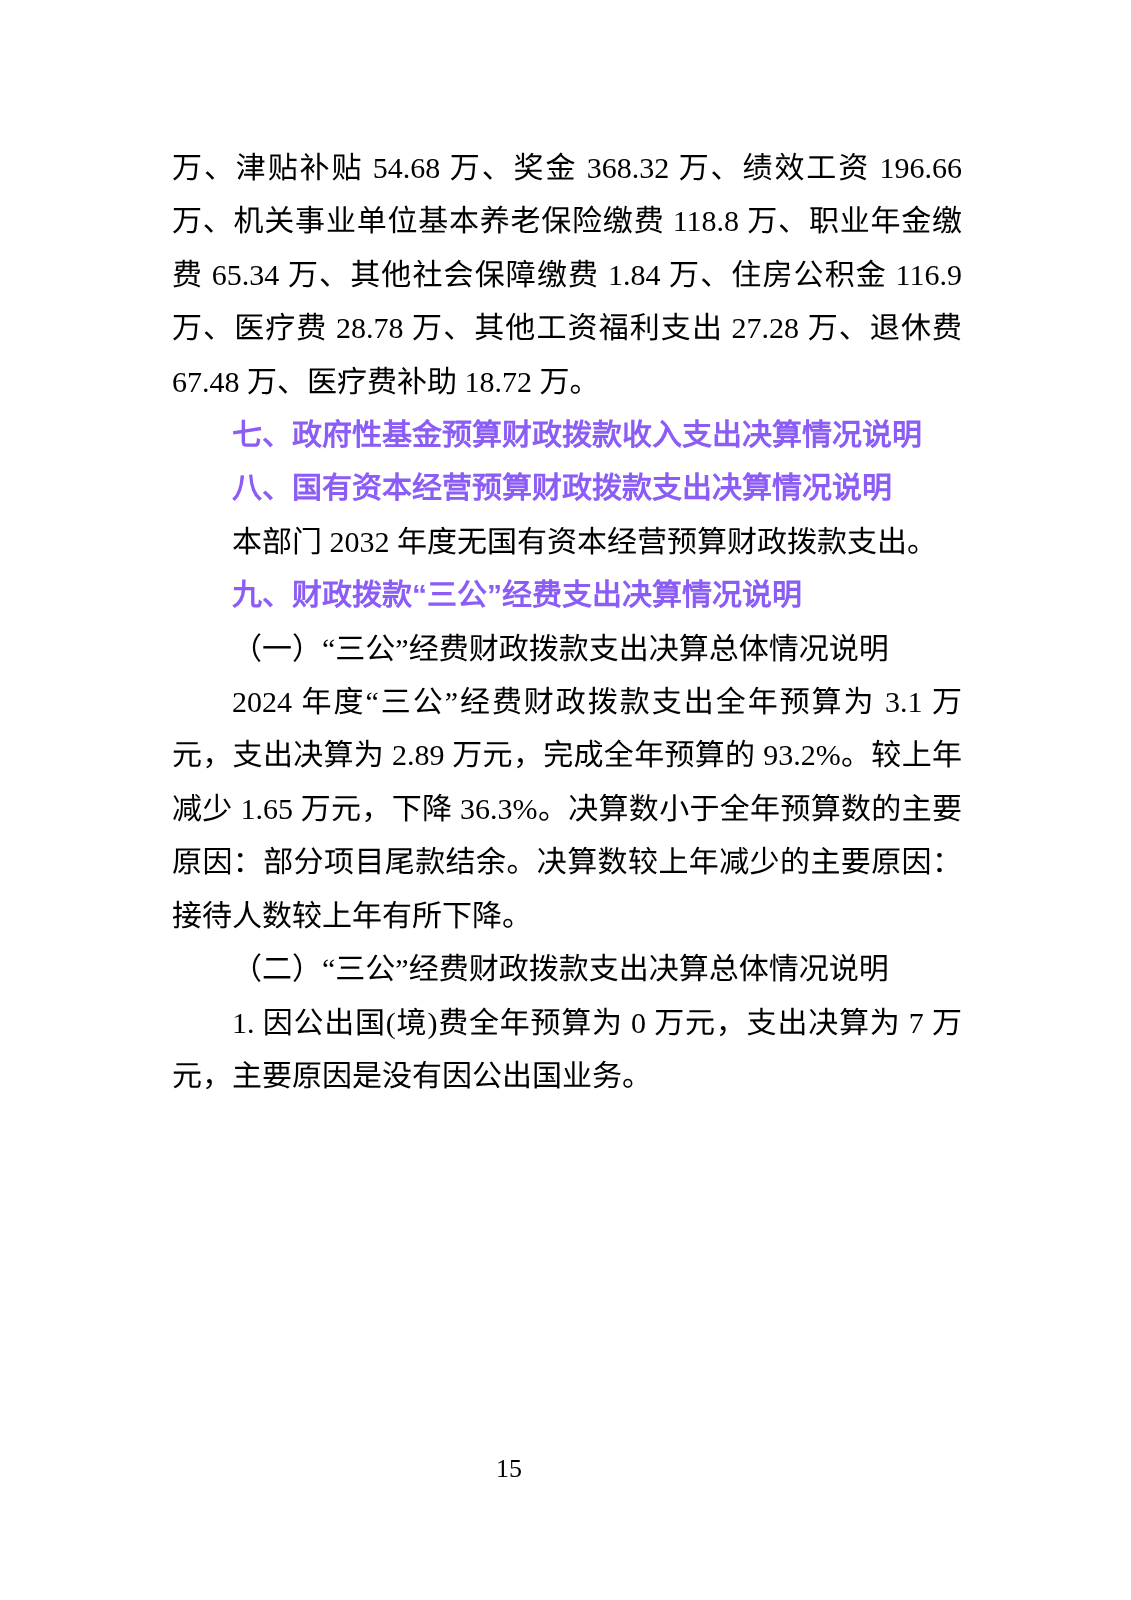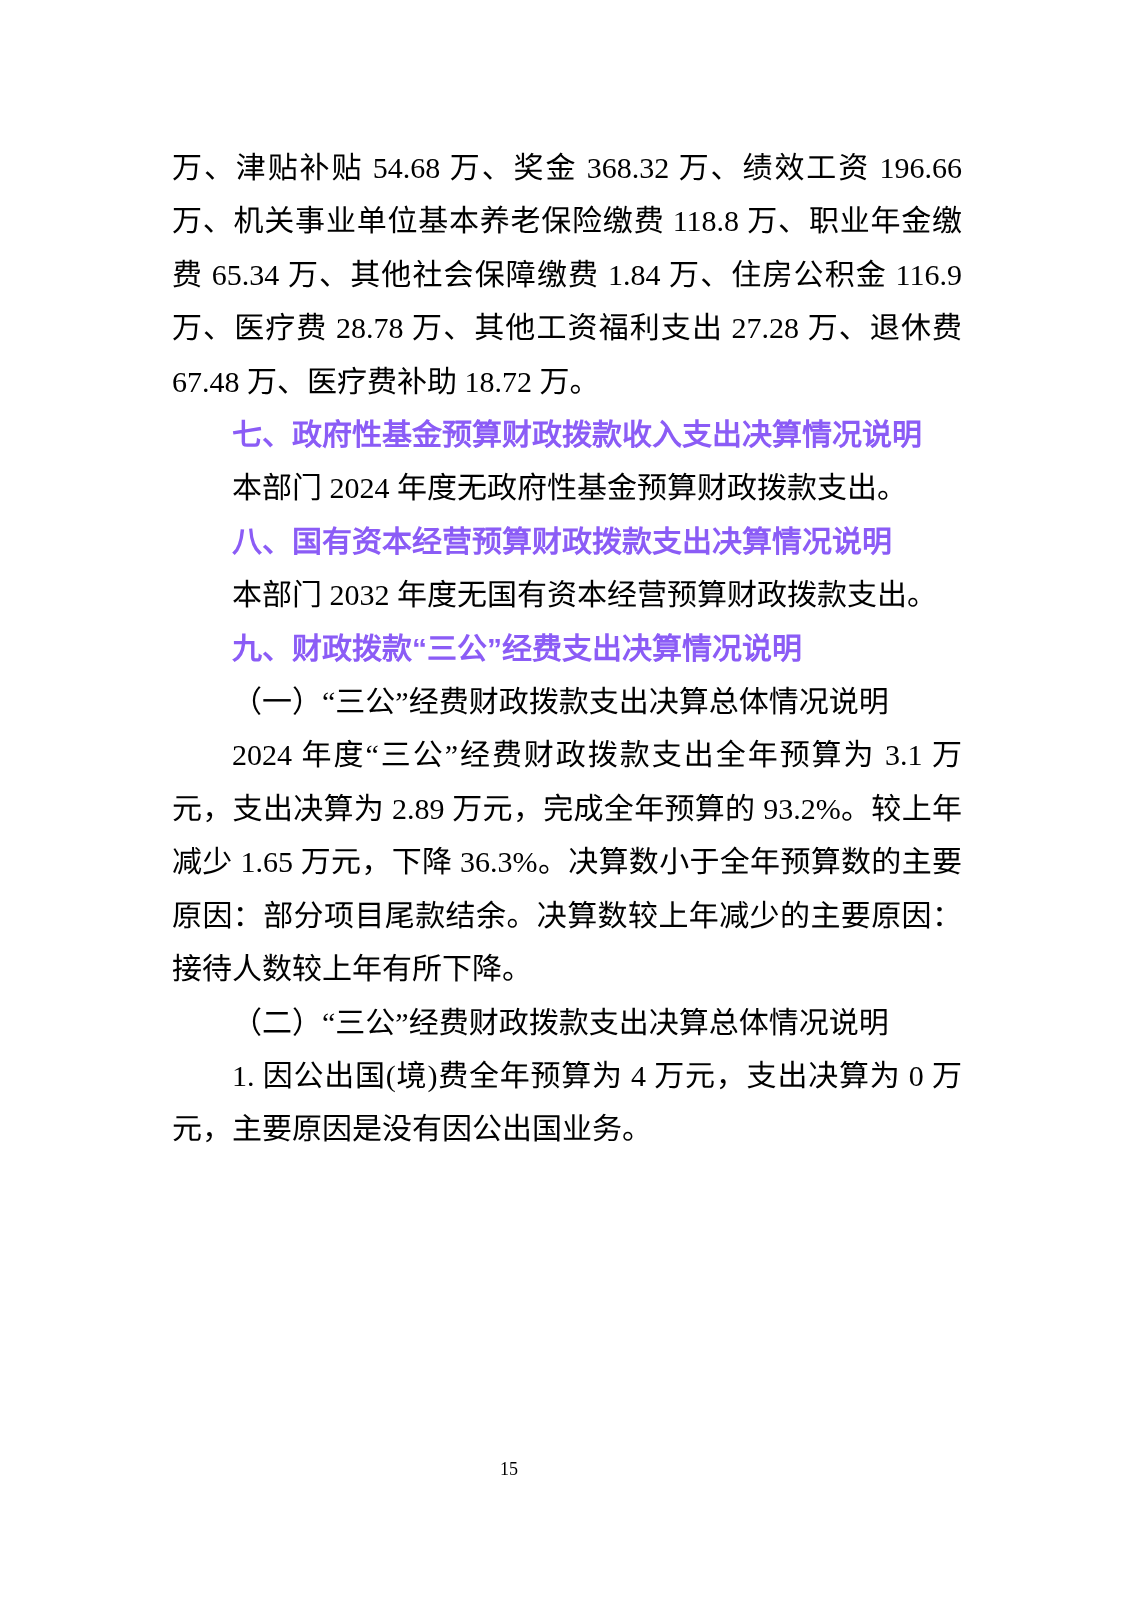--- a/index.html
+++ b/index.html
@@ -47,36 +47,35 @@
     text-align: left;
     color: #8b5cf6;
     font-family: "Liberation Sans", sans-serif;
   }
   .page-number {
     position: absolute;
     top: 1455px;
     left: 0;
     width: 100%;
     text-align: center;
-    font-size: 18px;
+    font-size: 26px;
     line-height: 28px;
     color: #000000;
     font-family: "Liberation Serif", serif;
   }
 </style>
 </head>
 <body>
 
 <div class="page">
   <div class="content">
     <p class="para no-indent">万、津贴补贴 54.68 万、奖金 368.32 万、绩效工资 196.66 万、机关事业单位基本养老保险缴费 118.8 万、职业年金缴费 65.34 万、其他社会保障缴费 1.84 万、住房公积金 116.9 万、医疗费 28.78 万、其他工资福利支出 27.28 万、退休费 67.48 万、医疗费补助 18.72 万。</p>
     <h2 class="heading">七、政府性基金预算财政拨款收入支出决算情况说明</h2>
-    <p class="para indent">本部门 2024 年度无政府性基金预算财政拨款支出。</p>
     <h2 class="heading">八、国有资本经营预算财政拨款支出决算情况说明</h2>
     <p class="para indent">本部门 2032 年度无国有资本经营预算财政拨款支出。</p>
     <h2 class="heading">九、财政拨款“三公”经费支出决算情况说明</h2>
     <p class="para indent">（一）“三公”经费财政拨款支出决算总体情况说明</p>
     <p class="para indent">2024 年度“三公”经费财政拨款支出全年预算为 3.1 万元，支出决算为 2.89 万元，完成全年预算的 93.2%。较上年减少 1.65 万元，下降 36.3%。决算数小于全年预算数的主要原因：部分项目尾款结余。决算数较上年减少的主要原因：接待人数较上年有所下降。</p>
     <p class="para indent">（二）“三公”经费财政拨款支出决算总体情况说明</p>
-    <p class="para indent">1. 因公出国(境)费全年预算为 4 万元，支出决算为 0 万元，主要原因是没有因公出国业务。</p>
+    <p class="para indent">1. 因公出国(境)费全年预算为 0 万元，支出决算为 7 万元，主要原因是没有因公出国业务。</p>
   </div>
   <div class="page-number">15</div>
 </div>
 
 </body></html>

